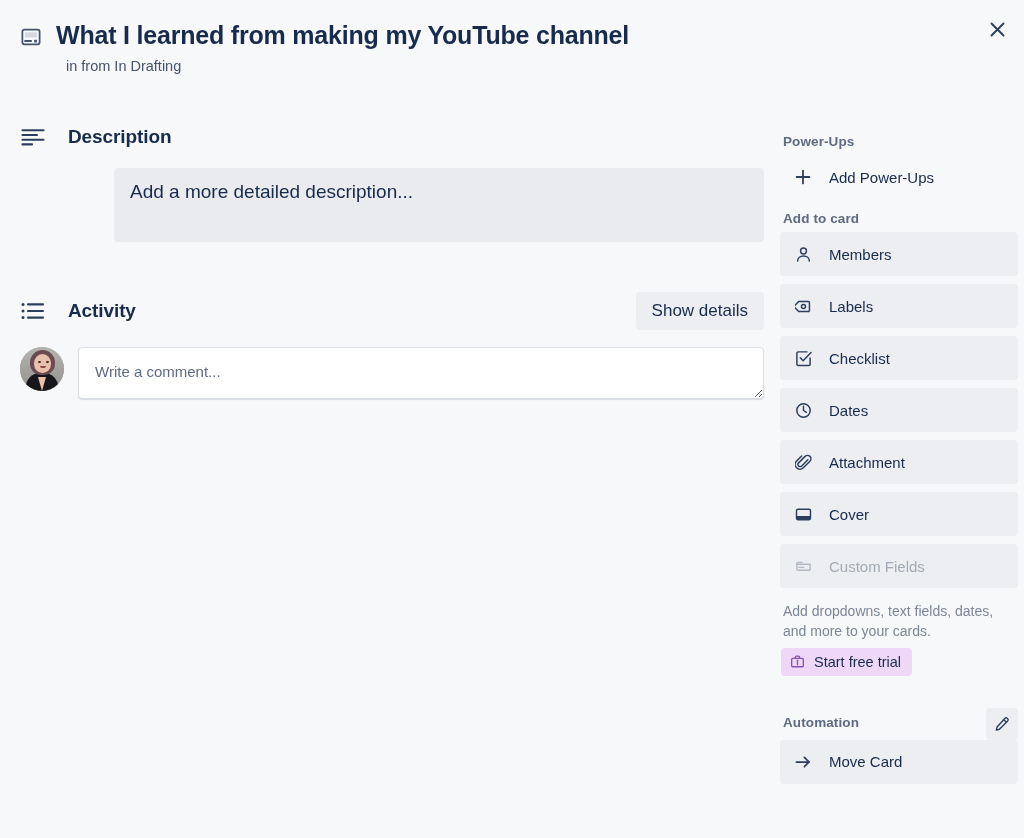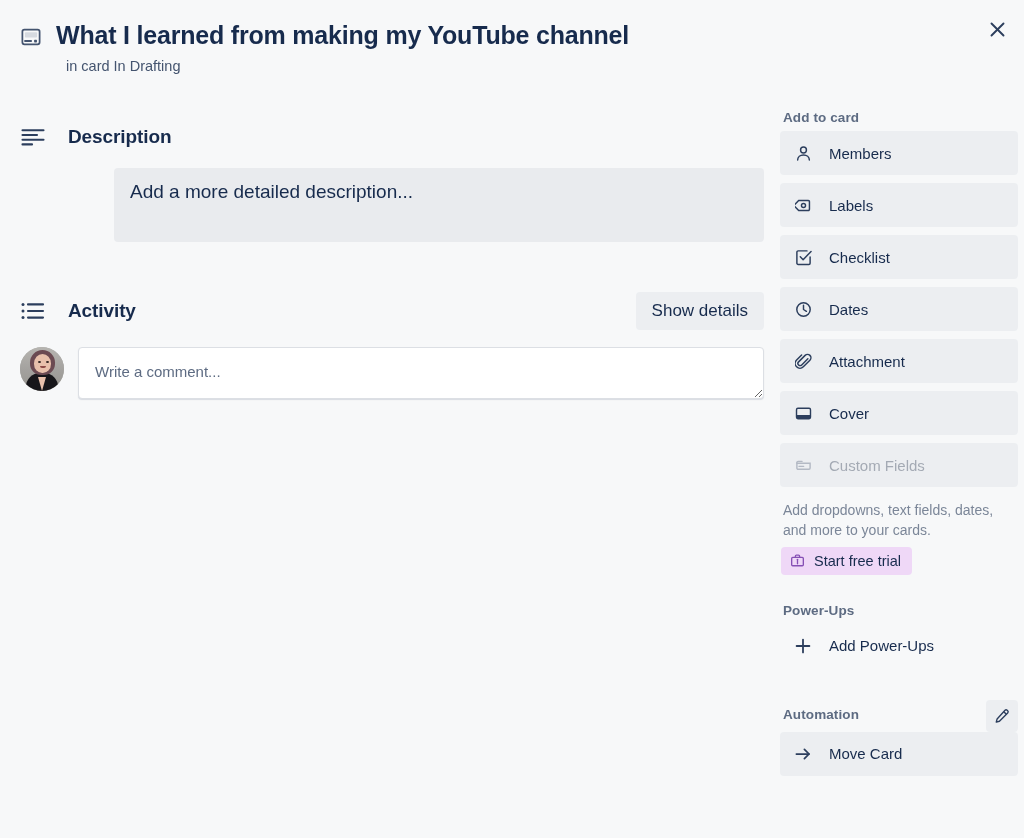--- a/index.html
+++ b/index.html
@@ -338,21 +338,21 @@
         <svg width="22" height="22" viewBox="0 0 24 24" fill="none" stroke="#44546f" stroke-width="1.9">
           <rect x="2.6" y="4" width="18.8" height="16" rx="2.2"></rect>
           <rect x="5.4" y="6.9" width="13.2" height="5.6" rx="0.9" fill="#44546f" stroke="none" opacity="0.18"></rect>
           <line x1="5.6" y1="16.3" x2="12" y2="16.3" stroke-linecap="round" stroke-width="2.3"></line>
           <rect x="15.4" y="14.9" width="3.1" height="3.1" rx="0.7" fill="#44546f" stroke="none"></rect>
         </svg>
       </span>
       <h1 class="card-title">What I learned from making my YouTube channel</h1>
     </div>
     <div class="card-subtitle">
-      <span>in card</span>
+      <span>in from</span>
       <a>In Drafting</a>
     </div>
   </div>
 
   <div class="main-col">
 
     <div class="section-head">
       <span class="section-icon">
         <svg width="24" height="18" viewBox="0 0 24 18" fill="none" stroke="#2c3e5d" stroke-width="2.1" stroke-linecap="round">
           <line x1="1.5" y1="2.2" x2="22.5" y2="2.2"></line>
@@ -395,20 +395,33 @@
           <span class="av-eye-r"></span>
           <span class="av-mouth"></span>
         </div>
         <textarea class="comment-input" rows="1" placeholder="Write a comment..." style=""></textarea>
       </div>
     </div>
   </div>
 
   <aside class="sidebar">
 
+    <div class="side-group group-gap-lg">
+      <div class="side-heading">Power-Ups</div>
+      <button class="side-btn plain">
+        <span class="sb-icon">
+          <svg width="18" height="18" viewBox="0 0 18 18" fill="none" stroke="currentColor" stroke-width="1.8" stroke-linecap="round">
+            <line x1="9" y1="2.6" x2="9" y2="15.4"></line>
+            <line x1="2.6" y1="9" x2="15.4" y2="9"></line>
+          </svg>
+        </span>
+        <span>Add Power-Ups</span>
+      </button>
+    </div>
+
     <div class="side-group">
       <div class="side-heading">Add to card</div>
 
       <button class="side-btn">
         <span class="sb-icon">
           <svg width="17" height="17" viewBox="0 0 18 18" fill="none" stroke="currentColor" stroke-width="1.55">
             <circle cx="9" cy="5.3" r="3.1"></circle>
             <path d="M2.8 16c0-3.4 2.8-5.5 6.2-5.5s6.2 2.1 6.2 5.5" stroke-linecap="round"></path>
           </svg>
         </span>
@@ -479,33 +492,20 @@
 
       <button class="trial-badge">
         <span class="tb-icon">
           <svg width="15" height="15" viewBox="0 0 18 18" fill="none" stroke="currentColor" stroke-width="1.6">
             <rect x="2" y="5.3" width="14" height="10" rx="1.3"></rect>
             <path d="M6.5 5.3V3.7a1.2 1.2 0 0 1 1.2-1.2h2.6a1.2 1.2 0 0 1 1.2 1.2v1.6" stroke-linecap="round"></path>
             <line x1="9" y1="7.6" x2="9" y2="13" stroke-linecap="round"></line>
           </svg>
         </span>
         <span>Start free trial</span>
-      </button>
-    </div>
-
-    <div class="side-group group-gap-lg">
-      <div class="side-heading">Power-Ups</div>
-      <button class="side-btn plain">
-        <span class="sb-icon">
-          <svg width="18" height="18" viewBox="0 0 18 18" fill="none" stroke="currentColor" stroke-width="1.8" stroke-linecap="round">
-            <line x1="9" y1="2.6" x2="9" y2="15.4"></line>
-            <line x1="2.6" y1="9" x2="15.4" y2="9"></line>
-          </svg>
-        </span>
-        <span>Add Power-Ups</span>
       </button>
     </div>
 
     <div class="side-group group-gap-md">
       <div class="side-heading-row">
         <span class="side-heading">Automation</span>
         <button class="icon-btn" aria-label="Edit">
           <span>
             <svg width="16" height="16" viewBox="0 0 18 18" fill="none" stroke="currentColor" stroke-width="1.55" stroke-linejoin="round">
               <path d="M12.4 2.6a1.7 1.7 0 0 1 2.4 0l0.6 0.6a1.7 1.7 0 0 1 0 2.4L6.1 14.9l-3.5 0.9 0.9-3.5z"></path>

